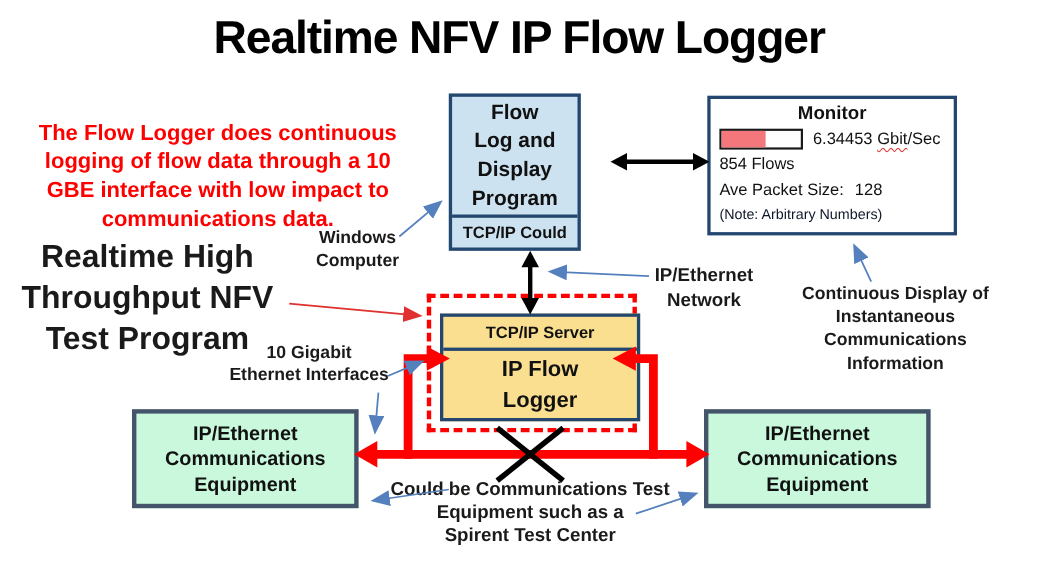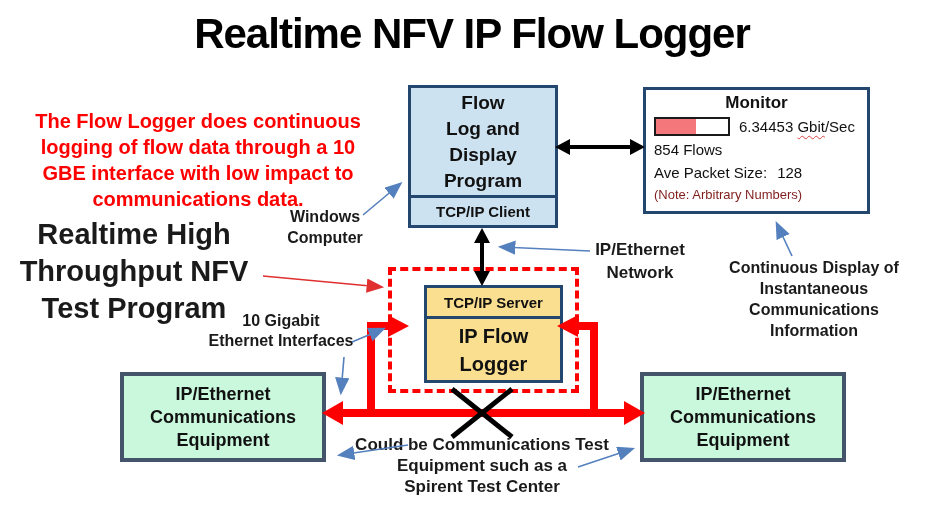--- a/index.html
+++ b/index.html
@@ -25,39 +25,39 @@
   }
   .small-label{font-weight:bold;font-size:16px;line-height:21px;color:#1a1a1a;}
   #windows-computer{top:206px;left:276px;width:98px;}
   #network-label{top:238px;left:582px;width:116px;font-size:17px;line-height:23px;}
   #ten-gigabit-label{top:311px;left:202px;width:158px;font-size:16px;line-height:20px;}
   #continuous-display-label{top:257px;left:725px;width:178px;font-size:16px;line-height:21px;}
   #could-be-label{top:434px;left:352px;width:260px;font-size:17px;line-height:21px;}
 
   .navy-border{border:3px solid #24476F;box-sizing:border-box;}
 
-  #flow-box{top:85px;left:408px;width:150px;height:143px;background:#CDE2F1;display:flex;flex-direction:column;}
+  #flow-box{top:85px;left:408px;width:120px;height:143px;background:#CDE2F1;display:flex;flex-direction:column;}
   #flow-box .main{flex:1;display:flex;align-items:center;justify-content:center;
     font-weight:bold;font-size:19px;line-height:26px;}
   #flow-box .sub{border-top:3px solid #24476F;height:27px;display:flex;align-items:center;justify-content:center;
     font-weight:bold;font-size:15px;}
 
   #monitor-box{top:87px;left:643px;width:227px;height:127px;background:#ffffff;padding:3px 8px 0 8px;}
   #monitor-title{text-align:center;font-weight:bold;font-size:17px;line-height:20px;}
   .mon-row{display:flex;align-items:center;font-size:15px;line-height:19px;margin-top:4px;}
   #gauge{width:72px;height:15px;border:2px solid #1a1a1a;background:#fff;margin-right:9px;flex:none;}
   #gauge-fill{height:100%;background:#F4787B;}
   .wavy{text-decoration-line:underline;text-decoration-style:wavy;text-decoration-color:#d44;
     text-decoration-thickness:1px;text-underline-offset:3px;}
   #mon-row2{justify-content:flex-start;gap:22px;}
-  #mon-note{font-size:13px;line-height:16px;color:#7f1d1d;margin-top:5px;}
+  #mon-note{font-size:13px;line-height:16px;color:#0f172a;margin-top:5px;}
 
   #dashed-box{top:267px;left:388px;width:191px;height:126px;border:4px dashed #FF0000;box-sizing:border-box;}
 
-  #logger-box{top:285px;left:424px;width:139px;height:98px;background:#FBDF90;display:flex;flex-direction:column;}
+  #logger-box{top:285px;left:400px;width:182px;height:98px;background:#FBDF90;display:flex;flex-direction:column;}
   #logger-box .sub{border-bottom:3px solid #24476F;height:28px;flex:none;display:flex;align-items:center;justify-content:center;
     font-weight:bold;font-size:15px;}
   #logger-box .main{flex:1;display:flex;align-items:center;justify-content:center;
     font-weight:bold;font-size:20px;line-height:28px;}
 
   .equip-box{top:372px;width:206px;height:90px;background:#C9F8DC;border:4px solid #44546A;box-sizing:border-box;
     display:flex;align-items:center;justify-content:center;font-weight:bold;font-size:18px;line-height:23px;}
   #equip-left{left:120px;}
   #equip-right{left:640px;}
 
@@ -80,21 +80,21 @@
 Test Program</div>
 
   <div id="windows-computer" class="abs ml ctr small-label">Windows
 Computer</div>
 
   <div id="flow-box" class="abs navy-border">
     <div class="main ml ctr">Flow
 Log and
 Display
 Program</div>
-    <div class="sub">TCP/IP Client</div>
+    <div class="sub">TCP/IP Could</div>
   </div>
 
   <div id="monitor-box" class="abs navy-border">
     <div id="monitor-title">Monitor</div>
     <div class="mon-row">
       <span id="gauge">
           <span id="gauge-fill" style="display: block; width: 56%;"></span>
         </span>
       <span><span>6.34453</span>&nbsp;<span class="wavy">Gbit</span><span>/Sec</span></span>
     </div>

